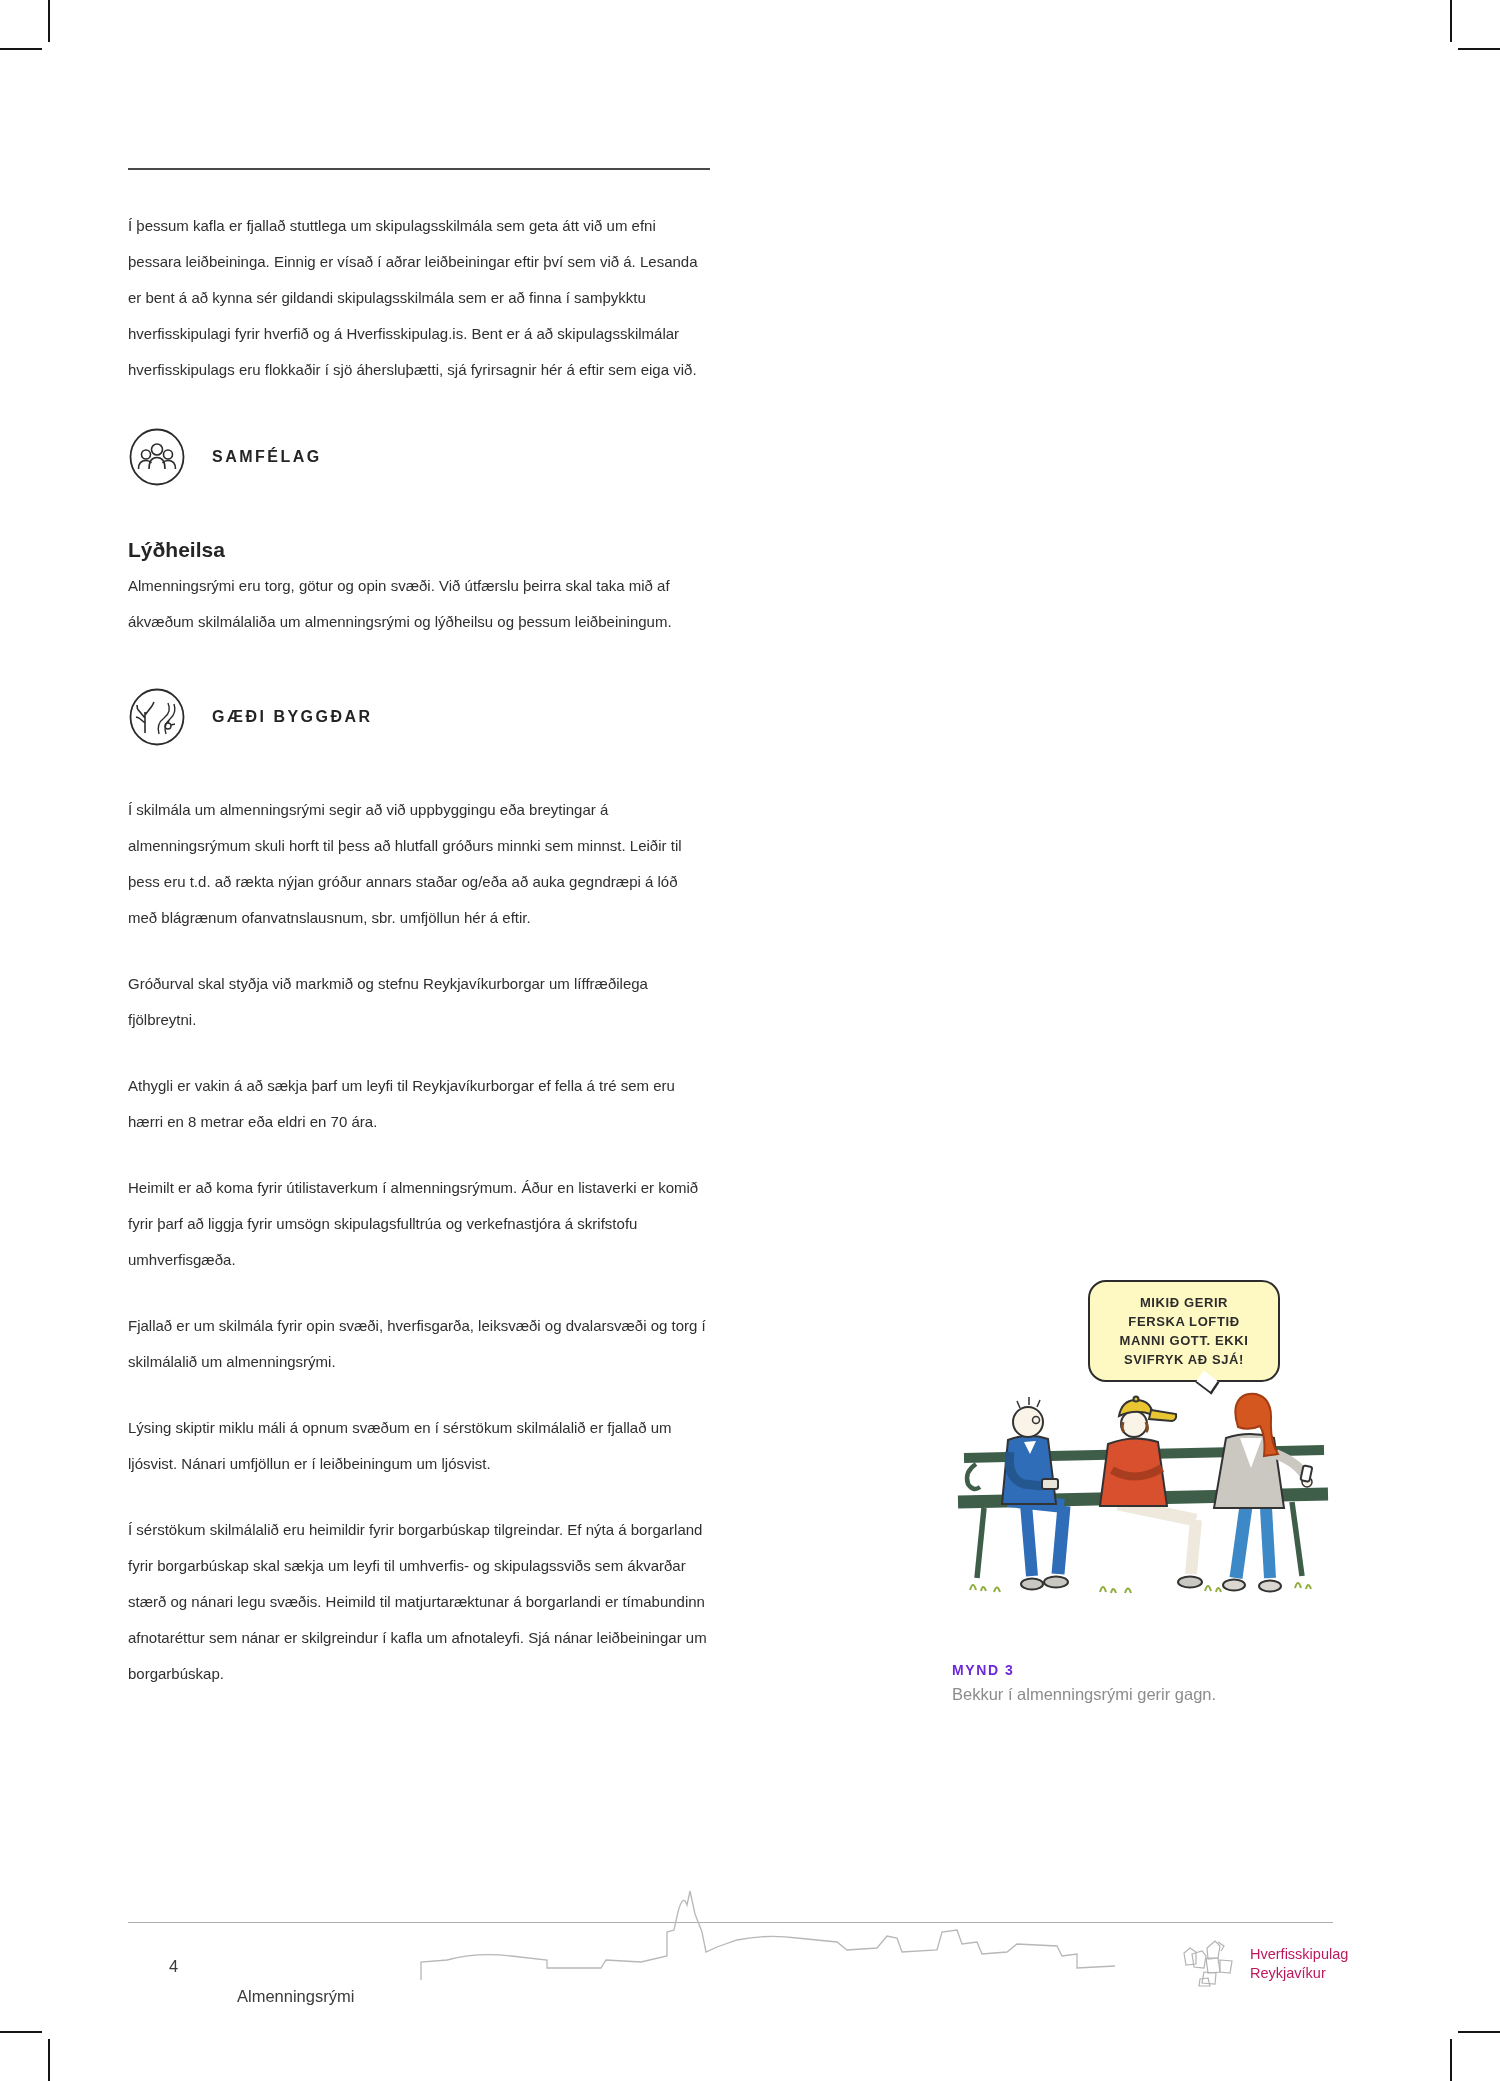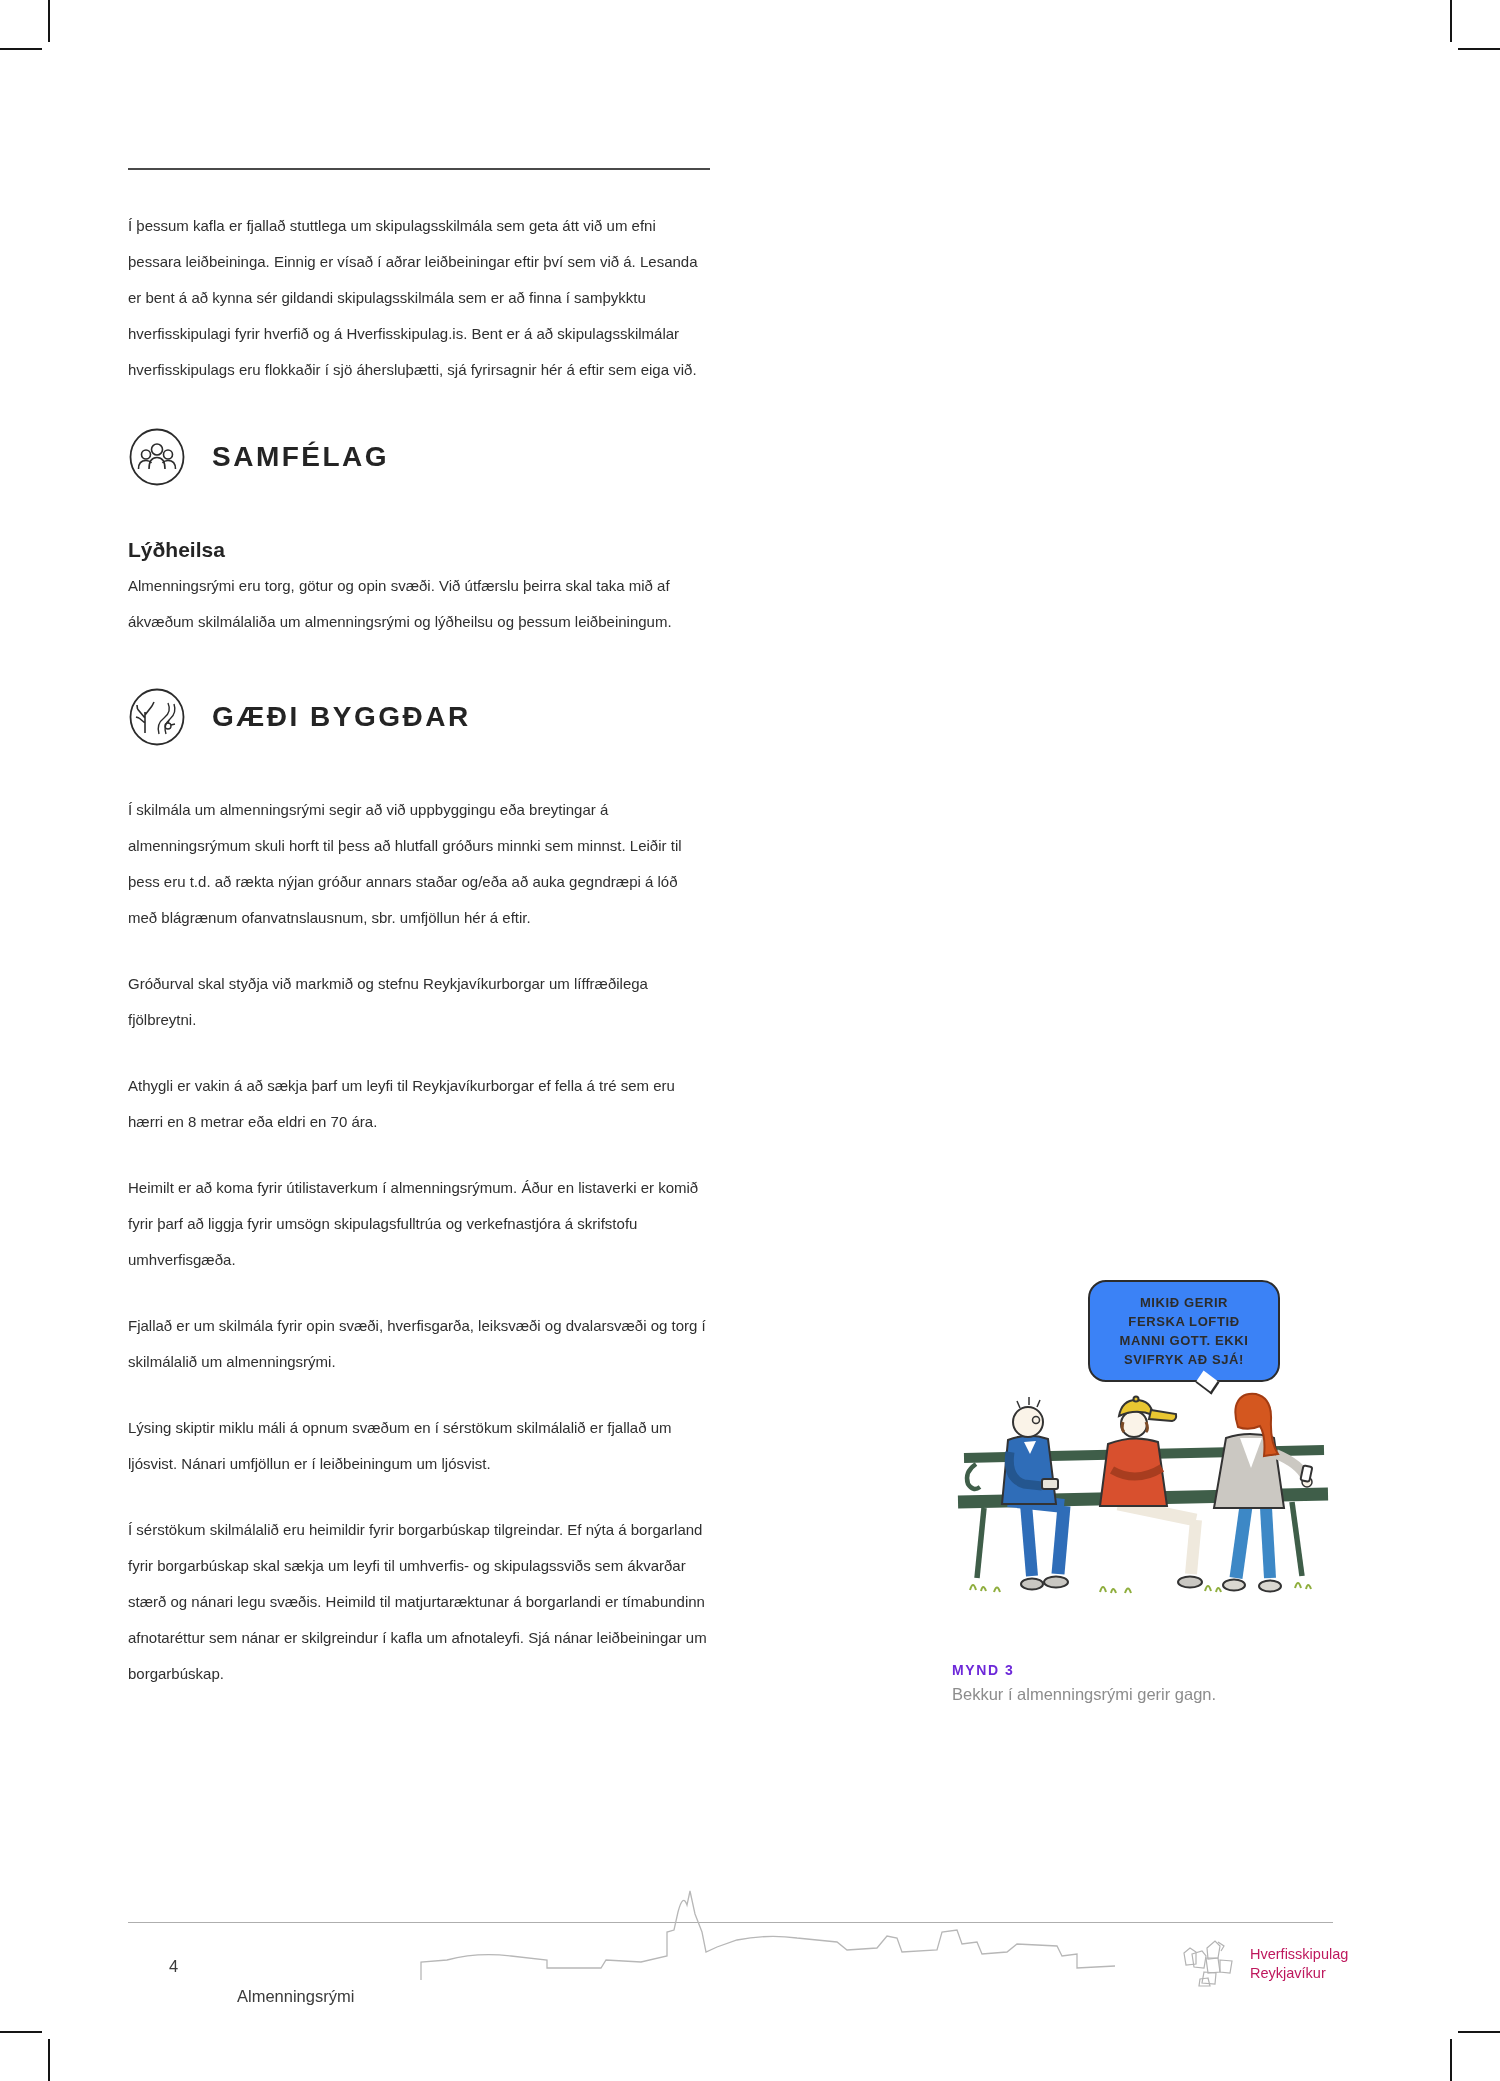--- a/index.html
+++ b/index.html
@@ -12,28 +12,28 @@
 
   
   .content { position:absolute; left:128px; top:168px; width:582px; }
   .doc-title { font-size:28.5px; font-weight:700; color:#1f1f1f; letter-spacing:0.2px; margin:0 0 20px 0; }
   .title-rule { height:2px; background:#4a4a4a; margin:0 0 38px 0; }
   p.body { font-size:15px; line-height:36px; margin:0 0 30px 0; color:#2f2f2f; }
   p.body:last-child { margin-bottom:0; }
 
   .section-head { display:flex; align-items:center; gap:26px; margin:40px 0 46px 0; }
   .section-icon { width:58px; height:58px; flex:0 0 auto; }
-  .section-title { font-size:28px; font-weight:700; letter-spacing:2.5px; color:#242424; }
+  .section-title { font-size:16px; font-weight:700; letter-spacing:2.5px; color:#242424; }
   .subhead { font-size:21px; font-weight:700; line-height:36px; color:#242424; margin:0; }
 
   
   .figure { position:absolute; left:950px; top:1280px; width:392px; }
   .bubble {
     position:absolute; left:138px; top:0; width:192px; box-sizing:border-box;
-    background:#3b82f6; border:2.5px solid #2c2c2c; border-radius:18px;
+    background:#fef9c3; border:2.5px solid #2c2c2c; border-radius:18px;
     padding:11px 22px; text-align:center; font-size:13px; line-height:19px;
     letter-spacing:0.6px; font-weight:700; color:#2c2c2c; text-transform:uppercase; z-index:2;
   }
   .bubble::after {
     content:""; position:absolute; bottom:-11px; left:58%; width:15px; height:15px; background:#fff;
     border-right:2.5px solid #2c2c2c; border-bottom:2.5px solid #2c2c2c;
     transform: skewX(18deg) rotate(45deg);
   }
   .scene { position:absolute; left:0; top:104px; }
   .fig-caption { position:absolute; left:2px; top:382px; width:380px; }

